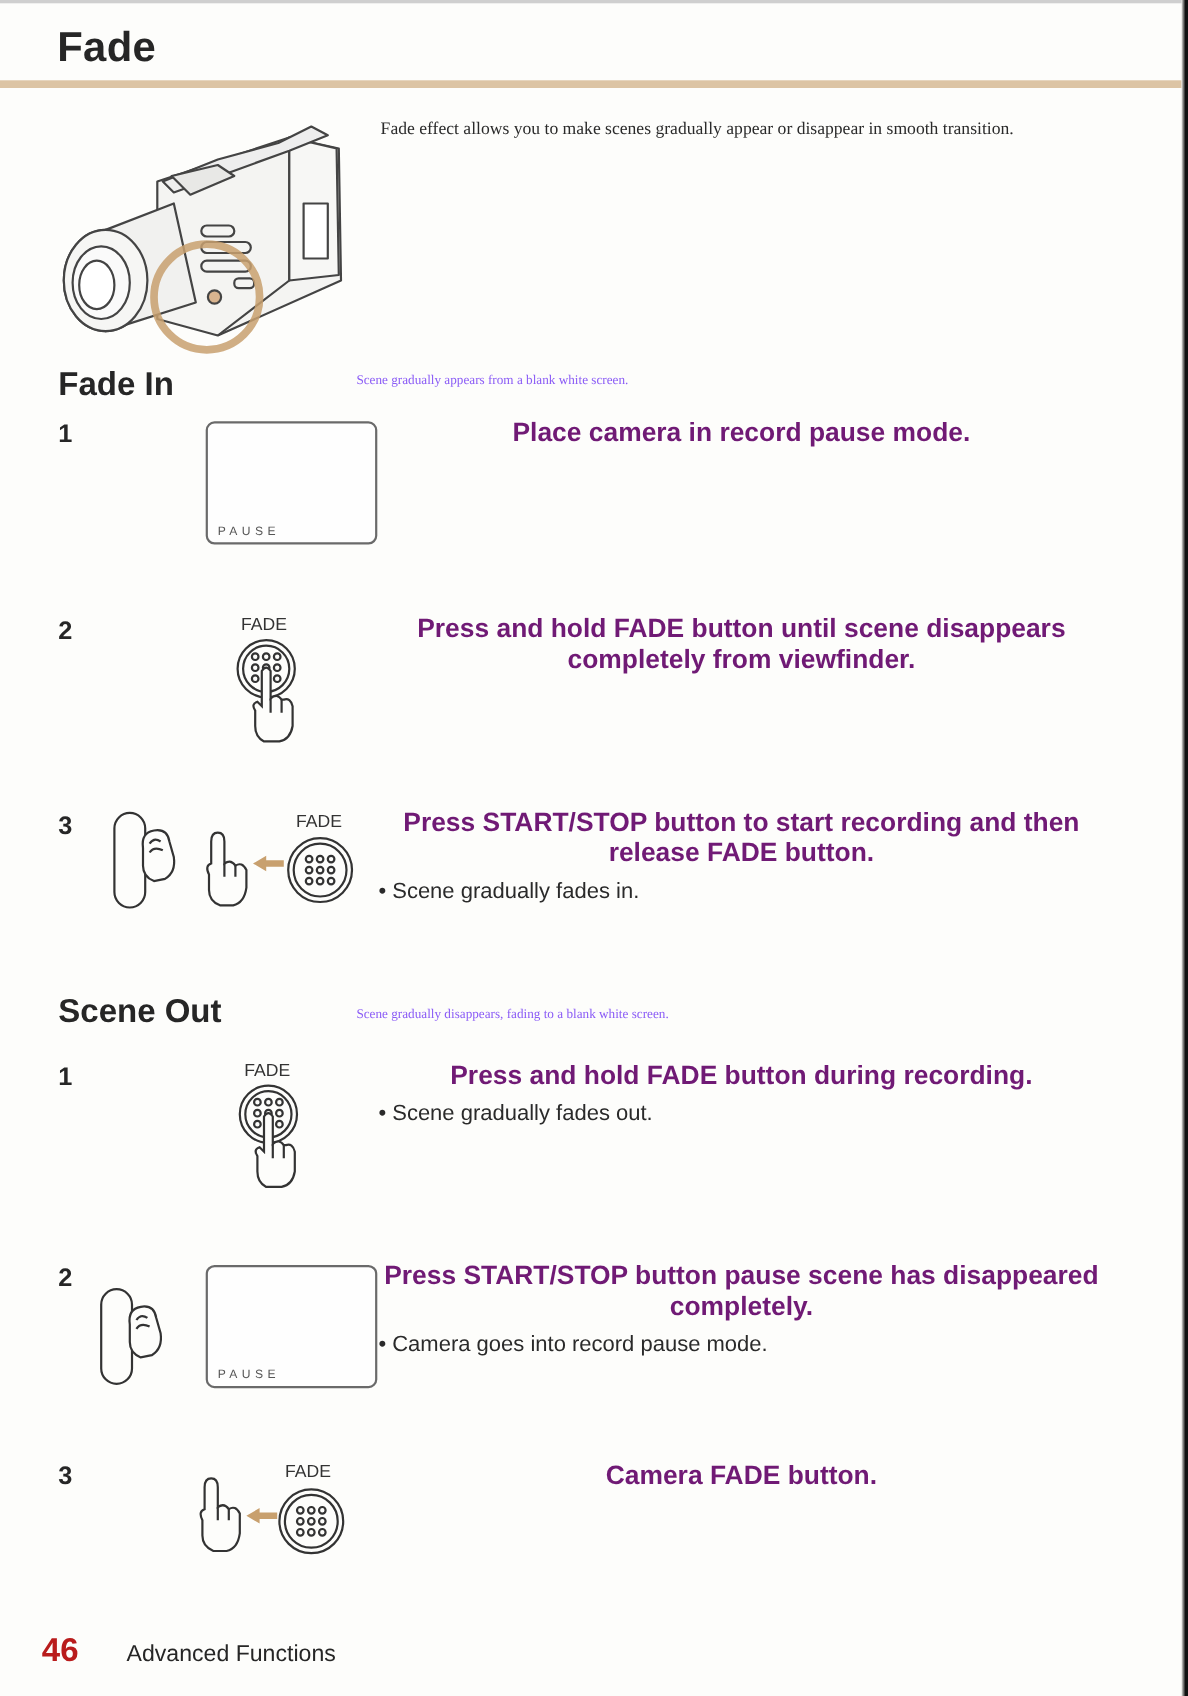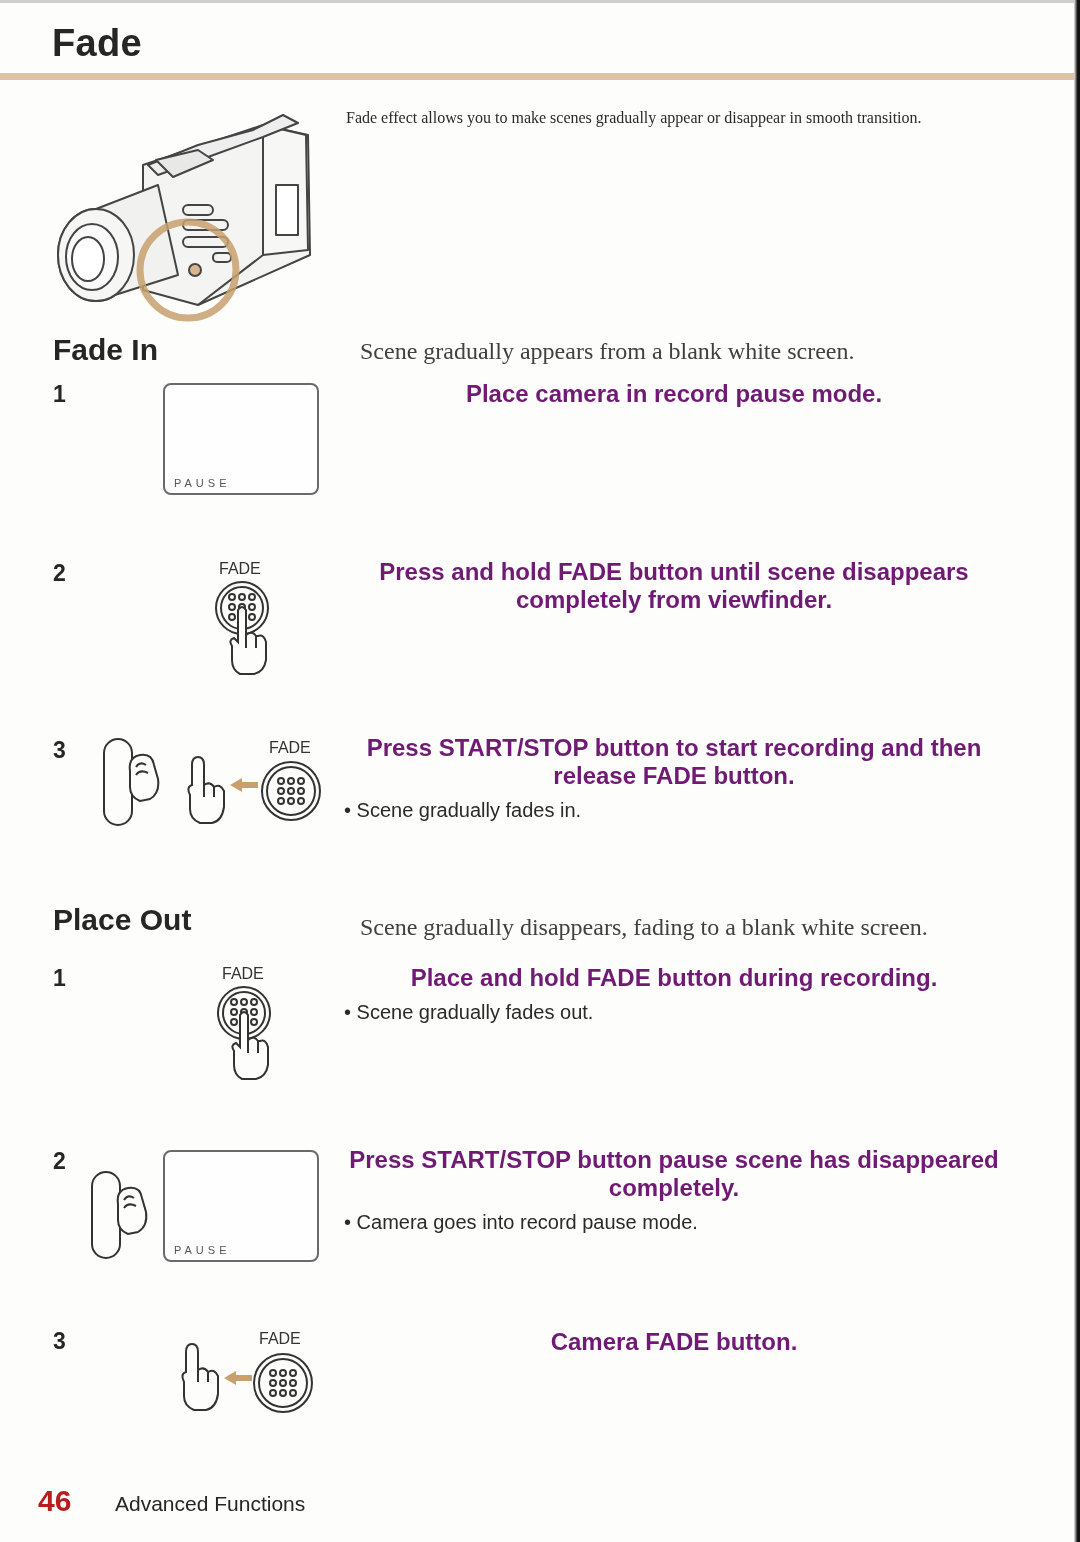--- a/index.html
+++ b/index.html
@@ -24,40 +24,40 @@
     position: absolute; left: 346px; top: 104px; width: 650px;
     font-family: "Liberation Serif", serif; font-size: 16px; line-height: 27px; color: #2a2a2a;
   }
   .camera-illustration { position: absolute; left: 48px; top: 105px; }
   .section-heading {
     position: absolute; left: 53px; margin: 0;
     font-family: "Liberation Sans", sans-serif; font-weight: bold;
     font-size: 30px; color: #262626; text-align: right;
   }
   .section-desc {
-    position: absolute; left: 360px;
-    font-family: "Liberation Serif", serif; font-size: 24px; color: #404040;
+    position: absolute; left: 324px;
+    font-family: "Liberation Serif", serif; font-size: 12px; color: #8b5cf6;
   }
   .step-number {
     position: absolute; left: 53px;
     font-family: "Liberation Sans", sans-serif; font-weight: bold;
     font-size: 23px; color: #262626;
   }
   .step-instruction {
     position: absolute; left: 344px; width: 660px; margin: 0;
     font-family: "Liberation Sans", sans-serif; font-weight: bold;
     font-size: 24px; line-height: 28px; color: #701a75; text-align: center;
   }
   .step-note {
     position: absolute; left: 344px;
     font-family: Liberation Sans, sans-serif; font-size: 20px; color: #2a2a2a;
   }
   .viewfinder {
     position: absolute; width: 152px; height: 108px;
-    border: 2px solid #6a6a6a; border-radius: 8px; background: #fefefe;
+    border: 2px solid #6a6a6a; border-radius: 8px; background: #fefefe; margin-left: 24px;
   }
   .viewfinder-label {
     position: absolute; left: 9px; bottom: 4px;
     font-family: "Liberation Sans", sans-serif; font-size: 11px; letter-spacing: 4px; color: #555;
   }
   .fade-label {
     position: absolute;
     font-family: "Liberation Sans", sans-serif; font-size: 16px; color: #333;
   }
   .illus { position: absolute; }
@@ -165,42 +165,42 @@
       <circle cx="33" cy="33" r="3"></circle>
       <circle cx="43" cy="33" r="3"></circle>
     <circle cx="23" cy="43" r="3"></circle>
       <circle cx="33" cy="43" r="3"></circle>
       <circle cx="43" cy="43" r="3"></circle>
   </g>
 </svg>
 <p class="step-instruction" style="top:734px">Press START/STOP button to start recording and then release FADE button.</p>
 <div class="step-note" style="top:799px">• Scene gradually fades in.</div>
 
-<h2 class="section-heading" style="top:903px">Place Out</h2>
+<h2 class="section-heading" style="top:903px">Scene Out</h2>
 <div class="section-desc" style="top:914px">Scene gradually disappears, fading to a blank white screen.</div>
 
 <div class="step-number" style="top:965px">1</div>
 <div class="fade-label" style="left:222px; top:965px">FADE</div>
 <svg class="illus" style="left:212px; top:985px" width="70" height="100" viewBox="0 0 70 100">
   <g fill="none" stroke="#333" stroke-width="2">
     <circle cx="32" cy="28" r="26"></circle>
       <circle cx="32" cy="28" r="21"></circle>
     <circle cx="22" cy="17" r="3"></circle>
       <circle cx="32" cy="17" r="3"></circle>
       <circle cx="42" cy="17" r="3"></circle>
     <circle cx="22" cy="27" r="3"></circle>
       <circle cx="32" cy="27" r="3"></circle>
       <circle cx="42" cy="27" r="3"></circle>
     <circle cx="22" cy="37" r="3"></circle>
       <circle cx="42" cy="37" r="3"></circle>
     <path d="M28 30 Q32 24 36 30 L36 55 Q42 50 46 56 L48 56 Q54 54 56 62 L56 80 Q54 92 44 94 L30 94 Q22 90 22 80 L22 66 Q18 60 24 58 L28 62 Z" fill="#fdfdfb"></path>
     <path d="M36 55 L36 68 M46 56 L46 68"></path>
   </g>
 </svg>
-<p class="step-instruction" style="top:964px">Place and hold FADE button during recording.</p>
+<p class="step-instruction" style="top:964px">Press and hold FADE button during recording.</p>
 <div class="step-note" style="top:1001px">• Scene gradually fades out.</div>
 
 <div class="step-number" style="top:1148px">2</div>
 <svg class="illus" style="left:88px; top:1168px" width="75" height="95" viewBox="0 0 75 95">
   <g fill="#fdfdfb" stroke="#333" stroke-width="2">
     <rect x="4" y="4" width="28" height="86" rx="14"></rect>
     <path d="M30 36 Q28 22 40 20 Q52 18 54 30 L58 44 Q60 58 50 64 L40 66 Q30 62 30 52 Z"></path>
     <path d="M36 32 Q40 26 46 30 M36 40 Q40 34 48 38"></path>
   </g>
 </svg>

